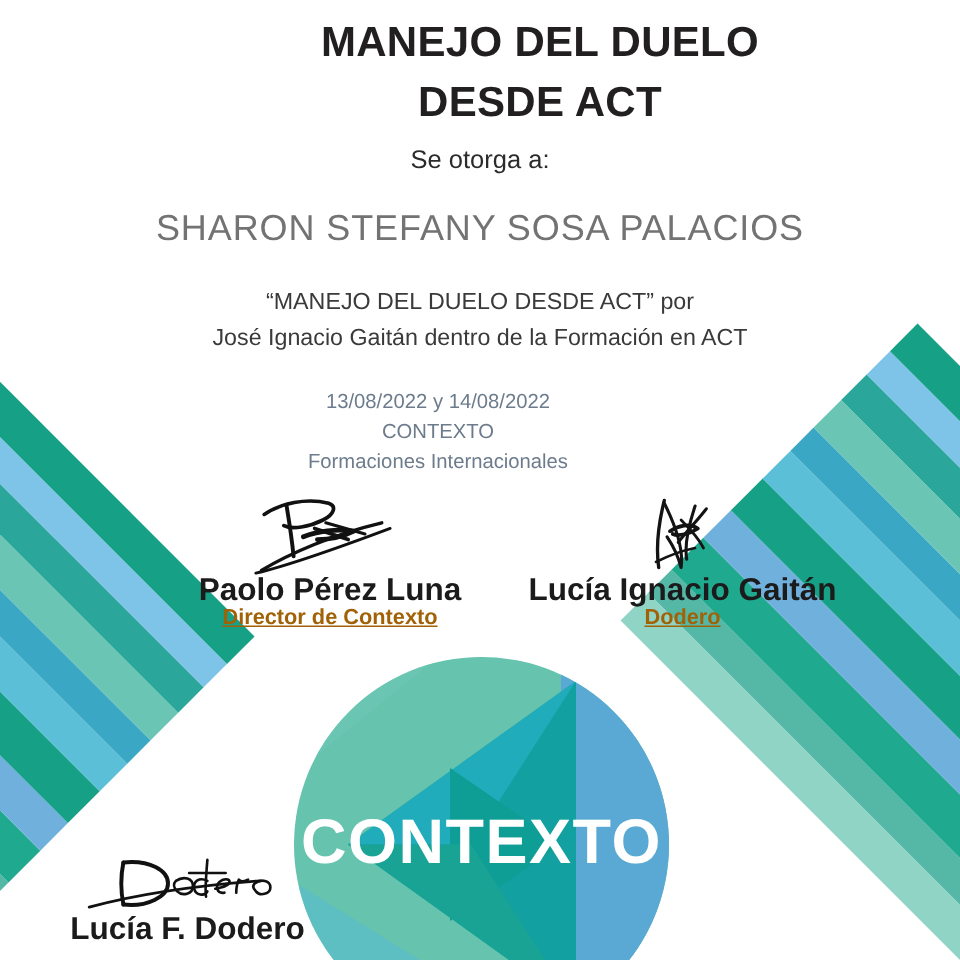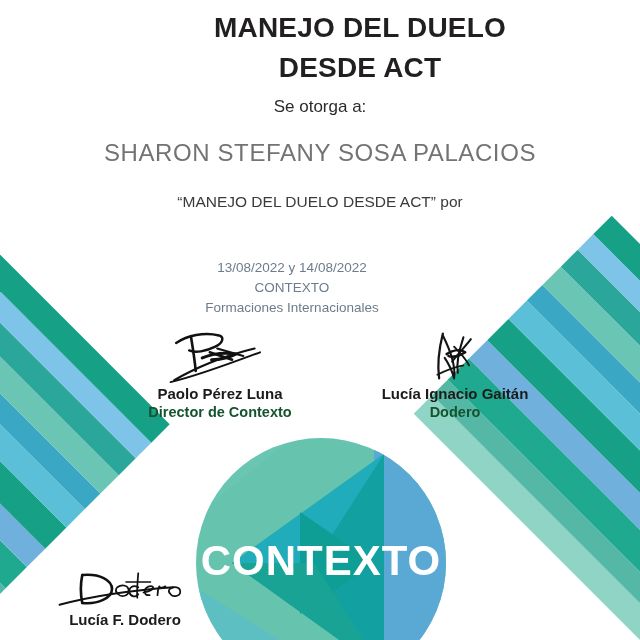--- a/index.html
+++ b/index.html
@@ -119,32 +119,33 @@
   .sig-bottom { left: 0px;   top: 568px; width: 250px; }
 
   .sig-mark {
     height: 56px;
     display: block;
     margin: 0 auto;
   }
   .sig-bottom .sig-mark { height: 42px; }
 
   .sig-name {
-    font-size: 15px;
+    font-size: 21px;
     font-weight: bold;
     color: #1b1b1b;
     line-height: 19px;
     white-space: nowrap;
   }
   .sig-role {
     font-size: 14.5px;
     font-weight: bold;
-    color: #14532d;
+    color: #a16207;
     line-height: 19px;
     white-space: nowrap;
+    text-decoration: underline;
   }
 
   
   .logo {
     position: absolute;
     left: 196px;
     top: 438px;
     width: 250px;
     height: 250px;
   }
@@ -202,20 +203,21 @@
       <div class="title-line">MANEJO DEL DUELO</div>
       <div class="title-line">DESDE ACT</div>
     </div>
 
     <div class="awarded-to">Se otorga a:</div>
 
     <div class="recipient">SHARON STEFANY SOSA PALACIOS</div>
 
     <div class="body-block">
       <div class="body-line">“MANEJO DEL DUELO DESDE ACT” por</div>
+      <div class="body-line">José Ignacio Gaitán dentro de la Formación en ACT</div>
     </div>
 
     <div class="meta-block">
       <div class="meta-line">13/08/2022 y 14/08/2022</div>
       <div class="meta-line">CONTEXTO</div>
       <div class="meta-line">Formaciones Internacionales</div>
     </div>
 
     <div class="sig sig-left">
       <svg class="sig-mark" viewBox="0 0 150 60">

